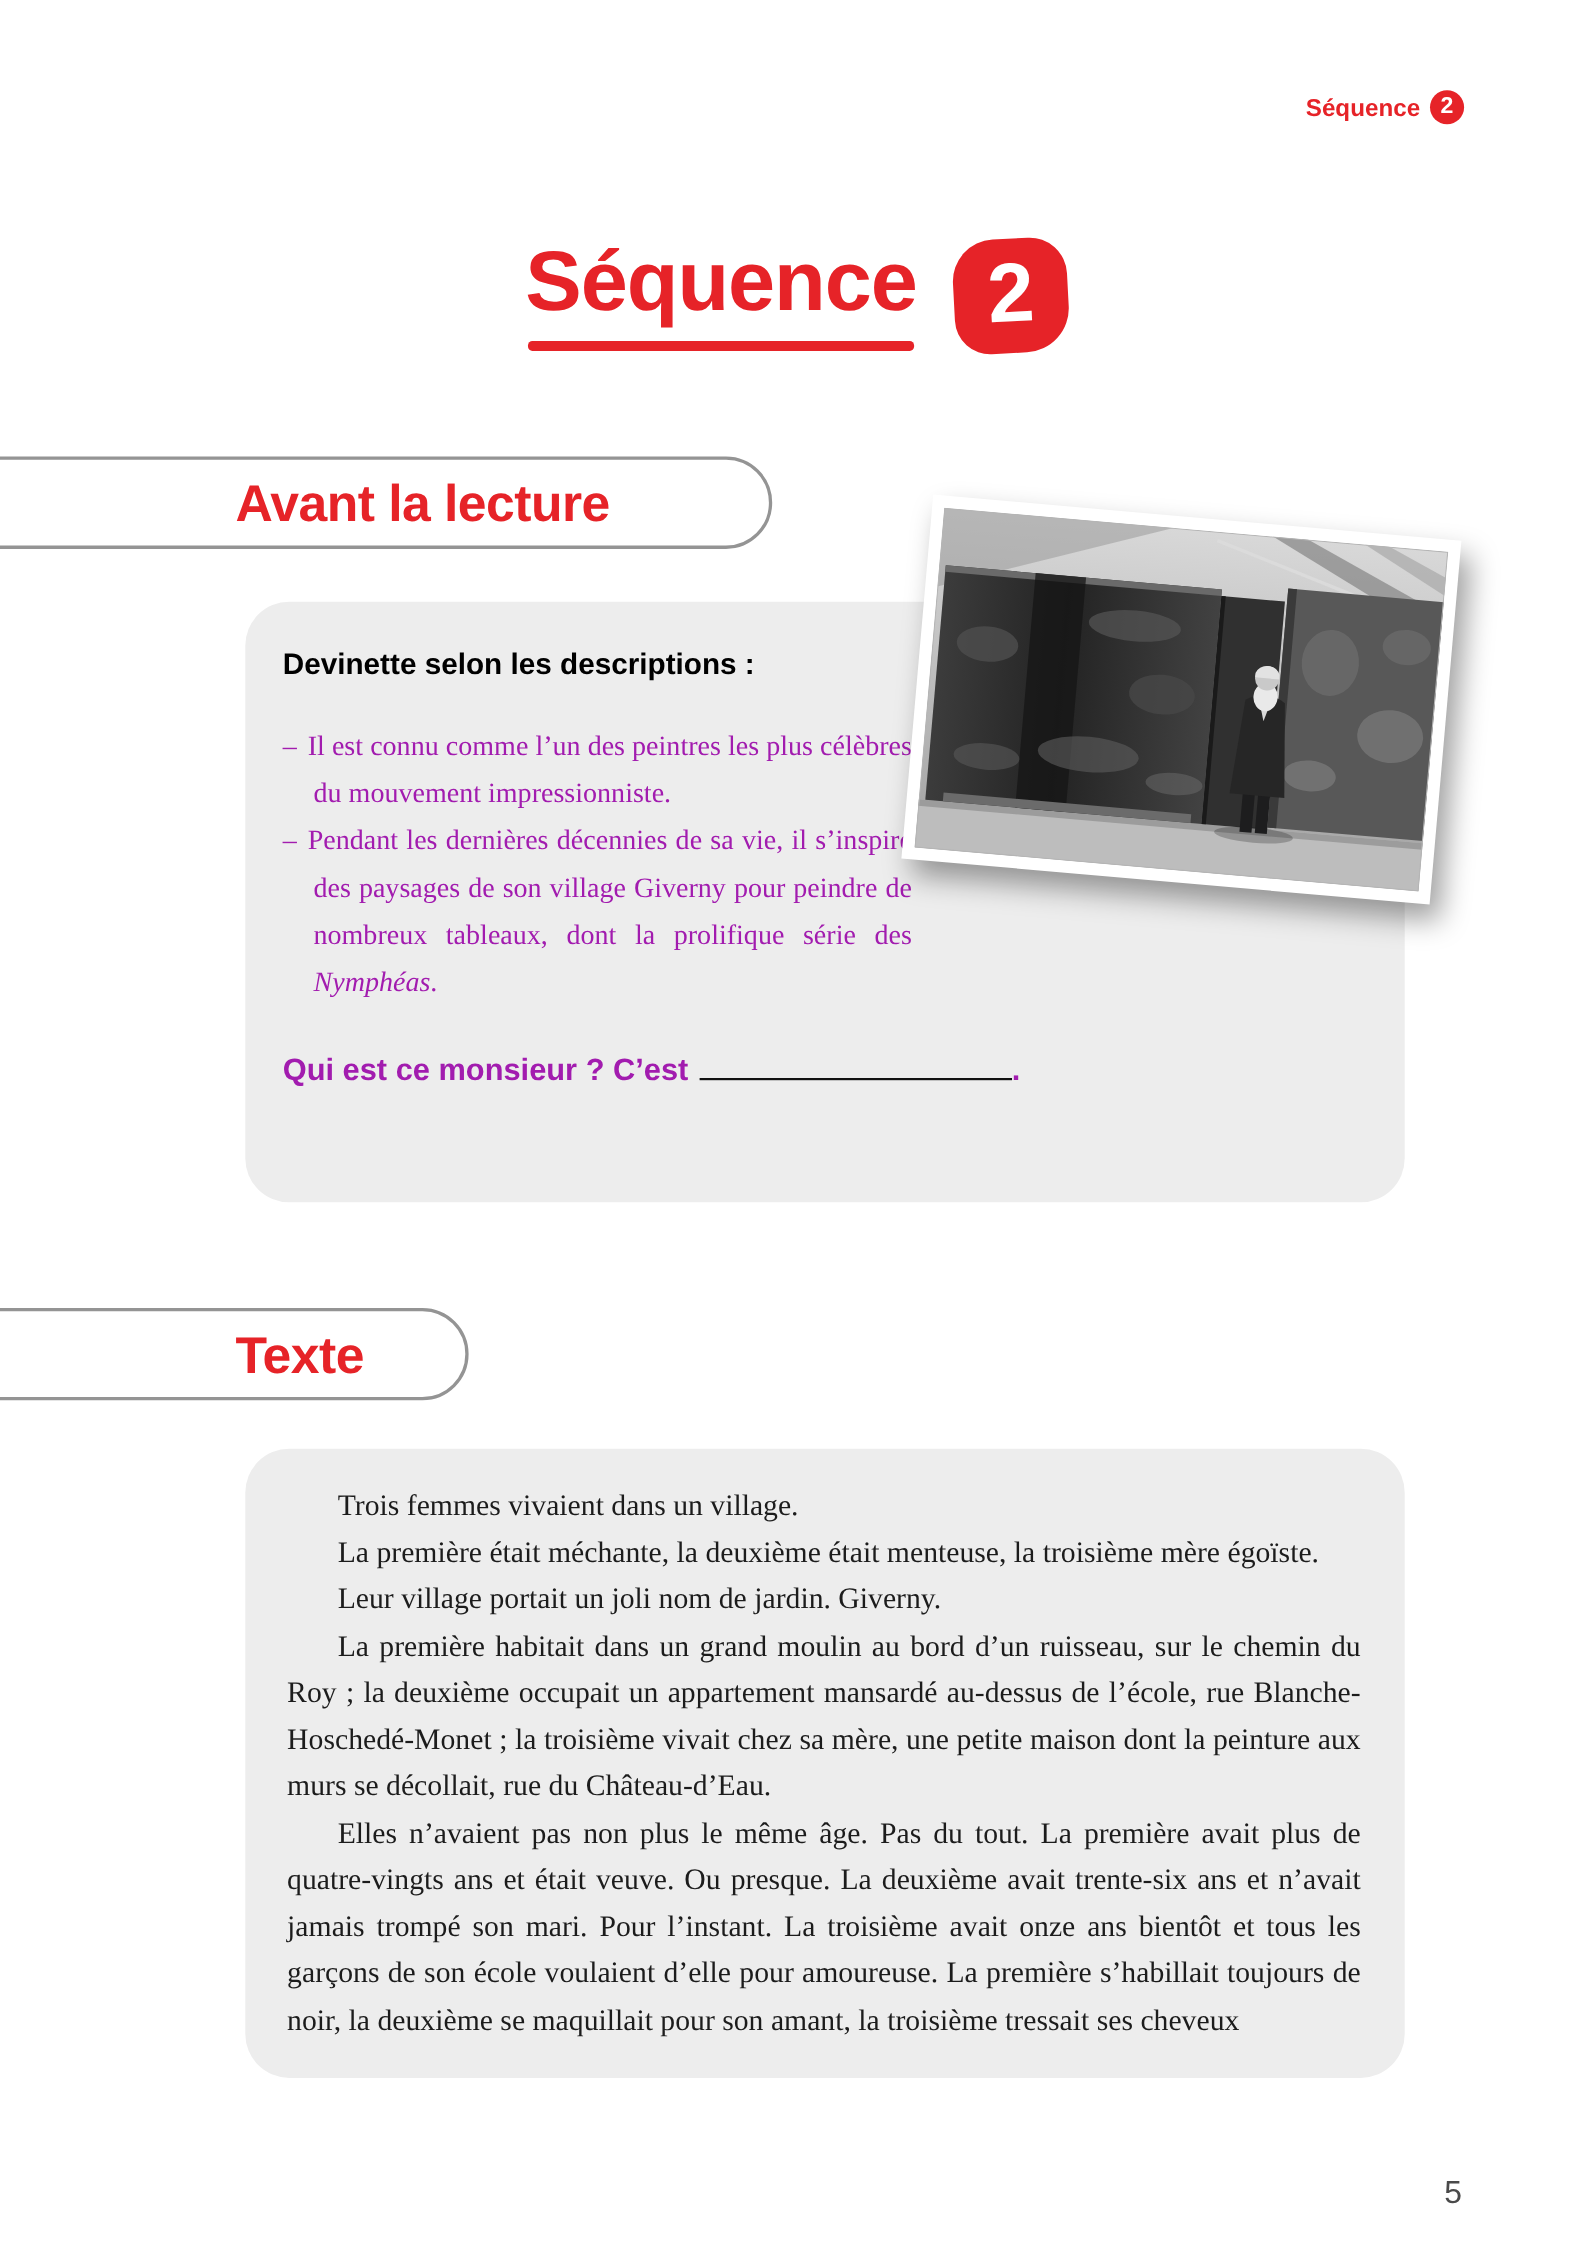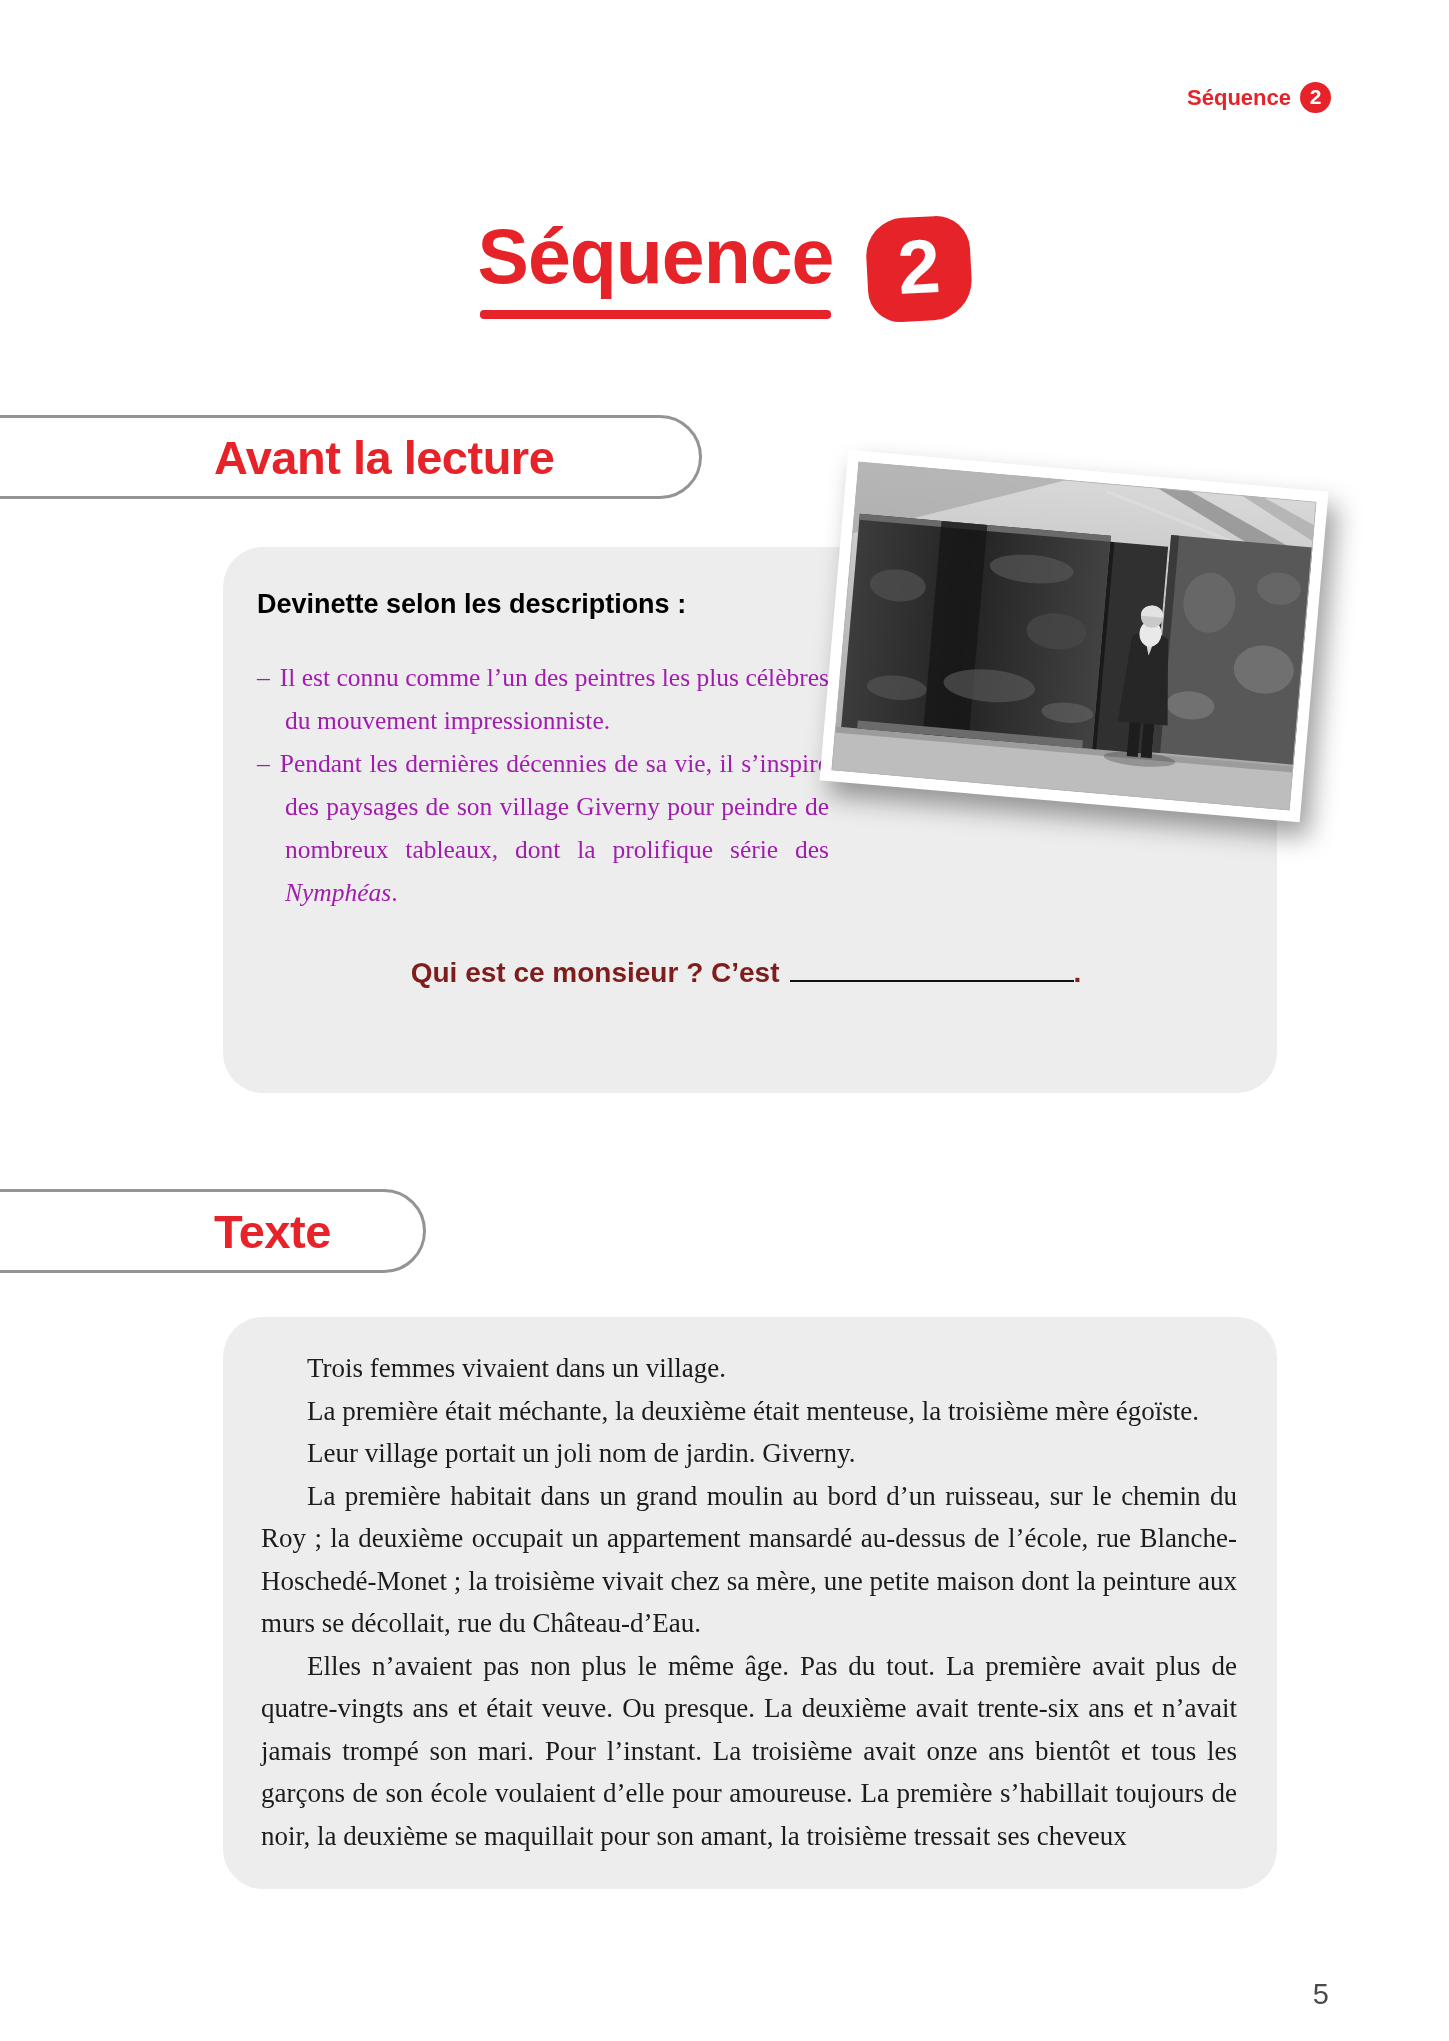--- a/index.html
+++ b/index.html
@@ -138,22 +138,21 @@
     text-align: justify;
   }
   .clue .dash { margin-right: 10px; }
   .clue.narrow { max-width: 572px; }
   .clue em { font-style: italic; }
 
   .question {
     margin-top: 40px;
     font-size: 28px;
     font-weight: bold;
-    color: #7f1d1d;
-    text-align: center;
+    color: #a21caf;
   }
   .blank {
     display: inline-block;
     width: 284px;
     border-bottom: 2.5px solid #111;
     margin-left: 10px;
     vertical-align: baseline;
     height: 1em;
   }
 

